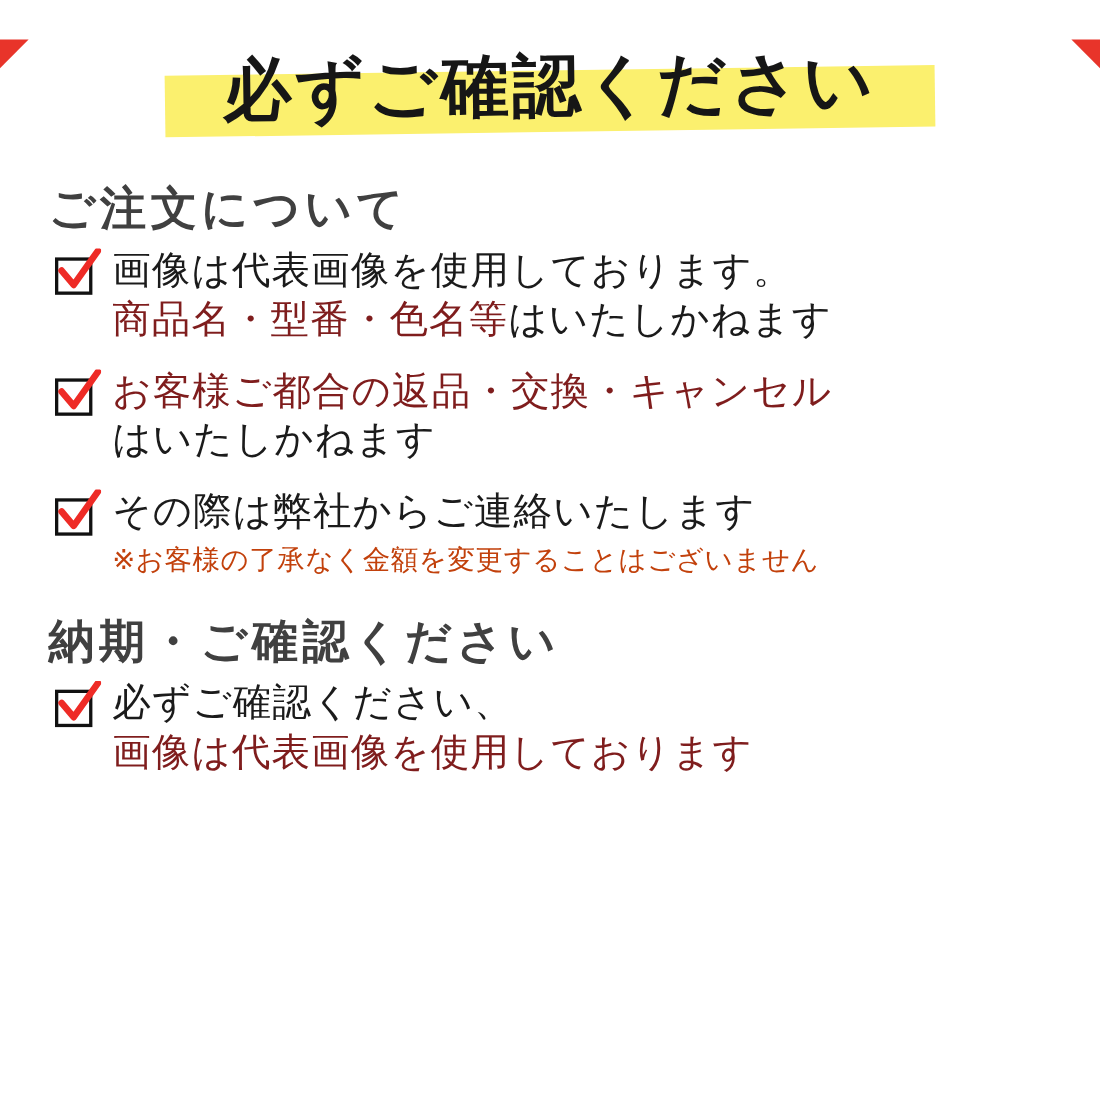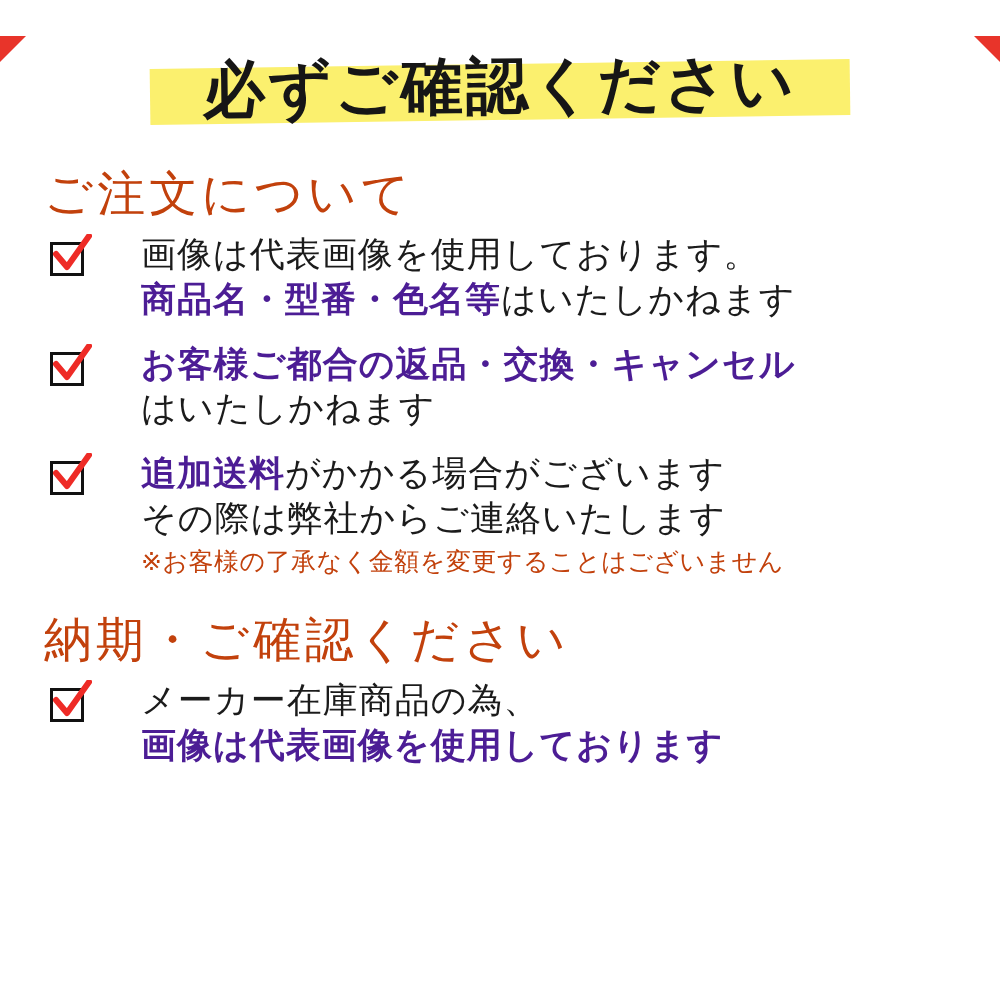--- a/index.html
+++ b/index.html
@@ -39,21 +39,20 @@
     box-sizing: border-box;
     padding: 0 40px;
   }
 
   
   .title-wrap {
     position: relative;
     margin-top: 36px;
     height: 100px;
     display: flex;
-    align-items: center;
     justify-content: center;
   }
   .title-highlight {
     position: absolute;
     left: 110px;
     right: 110px;
     top: 28px;
     height: 56px;
     background: #fbf06e;
     transform: rotate(-0.8deg);
@@ -63,23 +62,23 @@
     font-size: 62px;
     font-weight: bold;
     letter-spacing: 3px;
     color: #161616;
     white-space: nowrap;
     transform: rotate(-0.8deg);
   }
 
   
   .section-heading {
-    font-size: 48px;
-    font-weight: normal;
-    color: #c2410c;
+    font-size: 42px;
+    font-weight: bold;
+    color: #404040;
     letter-spacing: 4px;
     margin: 26px 0 6px 4px;
   }
   .section-heading.second {
     margin-top: 30px;
   }
 
   .item {
     display: flex;
     align-items: flex-start;
@@ -103,32 +102,31 @@
   .check .tick {
     position: absolute;
     left: 4px;
     top: -2px;
     width: 40px;
     height: 44px;
   }
   .item-body {
     flex: 1 1 auto;
     min-width: 0;
-    margin-left: 39px;
   }
   .line {
     font-size: 35px;
     line-height: 1.28;
     color: #1b1b1b;
     letter-spacing: 1px;
     white-space: nowrap;
   }
   .red {
-    color: #4c1d95;
-    font-weight: bold;
+    color: #7f1d1d;
+    font-weight: normal;
   }
   .note {
     font-size: 25px;
     color: #c2410c;
     letter-spacing: 0.5px;
     margin-top: 4px;
     white-space: nowrap;
   }
 </style>
 </head>
@@ -171,33 +169,32 @@
         </div>
       </div>
       <div class="item">
         <div class="check">
           <div class="box"></div>
           <svg class="tick" viewBox="0 0 40 44" aria-hidden="true">
             <path d="M4 20 L15 33 L37 2" fill="none" stroke="#ee2b26" stroke-width="6" stroke-linecap="round" stroke-linejoin="round"></path>
           </svg>
         </div>
         <div class="item-body">
-          <div class="line"><span class="red">追加送料</span><span>がかかる場合がございます</span></div>
           <div class="line"><span>その際は弊社からご連絡いたします</span></div>
           <div class="note">※お客様の了承なく金額を変更することはございません</div>
         </div>
       </div>
       <div class="section-heading second">納期・ご確認ください</div>
       <div class="item">
         <div class="check">
           <div class="box"></div>
           <svg class="tick" viewBox="0 0 40 44" aria-hidden="true">
             <path d="M4 20 L15 33 L37 2" fill="none" stroke="#ee2b26" stroke-width="6" stroke-linecap="round" stroke-linejoin="round"></path>
           </svg>
         </div>
         <div class="item-body">
-          <div class="line"><span>メーカー在庫商品の為、</span></div>
+          <div class="line"><span>必ずご確認ください、</span></div>
           <div class="line"><span class="red">画像は代表画像を使用しております</span></div>
         </div>
       </div>
     </div>
 
 </div>
 
 </body></html>

